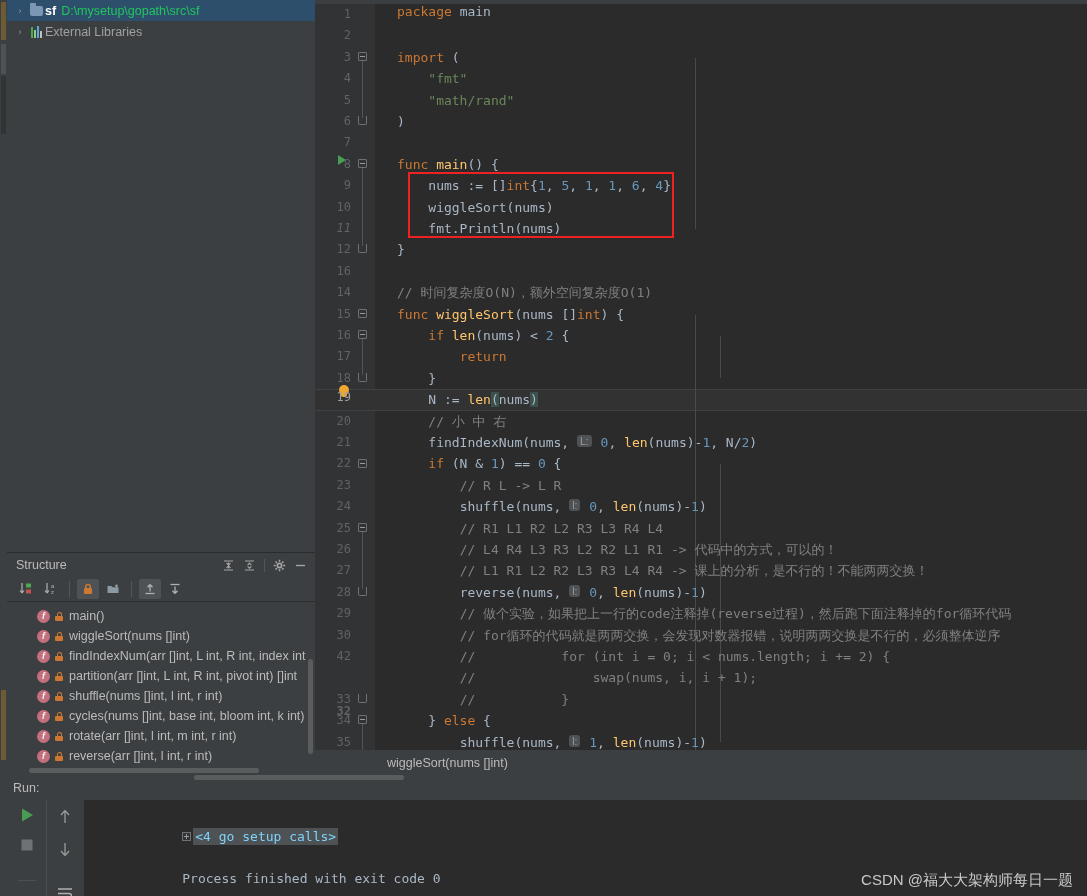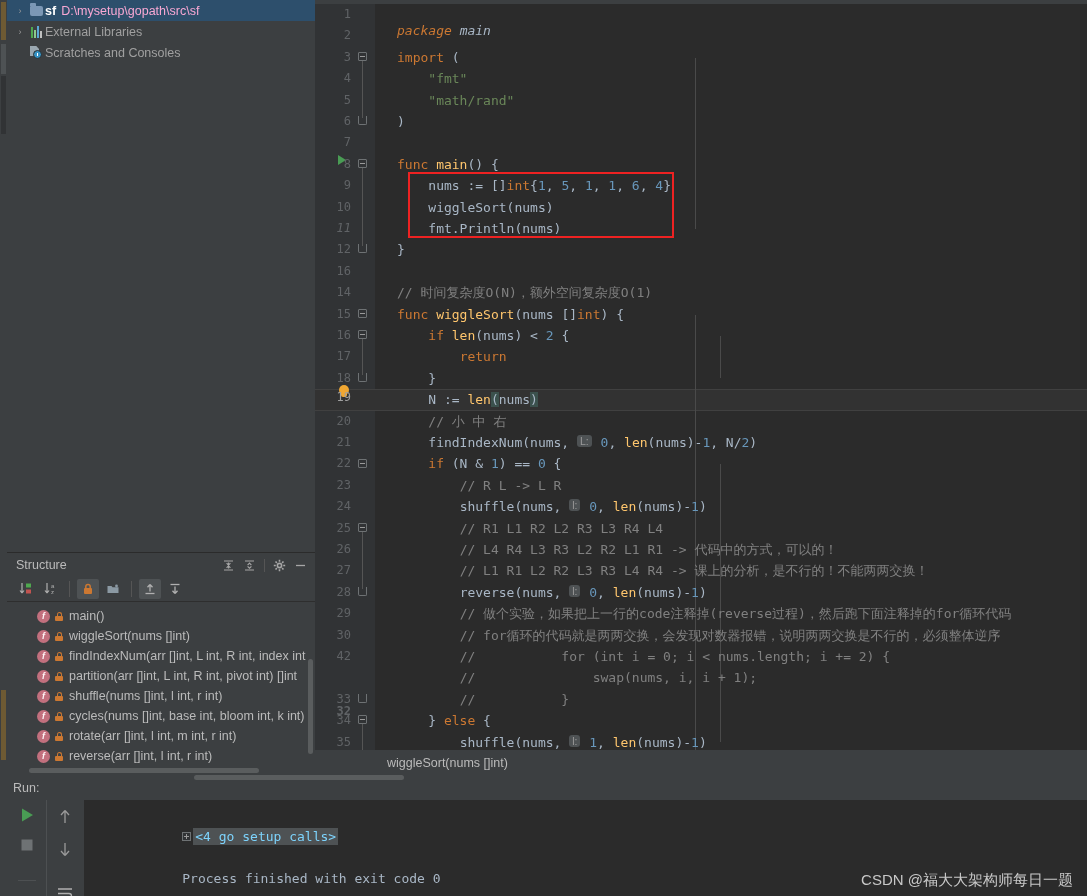--- a/index.html
+++ b/index.html
@@ -50,21 +50,21 @@
     position: relative;
   }
   .folder-ic:before {
     content:''; position:absolute; left:0; top:-3px; width:6px; height:3px;
     background:#7b97b5; border-radius:1px 1px 0 0;
   }
   .bars-ic { display:flex; align-items:flex-end; gap:1px; height:12px; }
   .bars-ic i { display:block; width:2px; }
   .lib-name { font-weight: bold; margin-right: 5px; }
   .lib-path { color: #a0a0a0; }
-  .tree-row.selected .lib-path { color: #f9a8d4; }
+  .tree-row.selected .lib-path { color: #22c55e; }
   .scratch-ic {
     position:relative; width:14px; height:13px;
   }
   .scratch-ic .pg {
     position:absolute; left:1px; top:0; width:9px; height:10px;
     background:#9aa7b0; clip-path: polygon(0 0, 70% 0, 100% 30%, 100% 100%, 0 100%);
   }
   .scratch-ic .cl {
     position:absolute; left:4px; top:4px; width:9px; height:9px;
     border-radius:50%; background:#3592c4; border:1px solid #2b2d2e;
@@ -308,30 +308,20 @@
         <span class="bars-ic">
           <i style="height:11px;background:#4fa84f"></i>
           <i style="height:8px;background:#8ccb8c"></i>
           <i style="height:12px;background:#5aa8d6"></i>
           <i style="height:7px;background:#c0c0c0"></i>
         </span>
       </span>
       <span class="lib-path">External Libraries</span>
     </div>
 
-    <div class="tree-row">
-      <span class="arrow empty"></span>
-      <span class="t-icon">
-        <span class="scratch-ic">
-            <span class="pg"></span>
-            <span class="cl"></span>
-          </span>
-      </span>
-      <span class="lib-path">Scratches and Consoles</span>
-    </div>
   </div>
 
   <div class="structure-pane">
     <div class="struct-header">
       <span class="title">Structure</span>
       <span class="hdr-icons">
         <span>
           <svg class="svgic" width="13" height="13" viewBox="0 0 13 13">
             <path d="M2 2h9M2 11h9" stroke="#a6a6a6" stroke-width="1.2"></path>
             <path d="M6.5 3.5v2.2M6.5 9.5V7.3" stroke="#a6a6a6" stroke-width="1.2"></path>
@@ -504,21 +494,21 @@
     <div class="fold-line" style="top:339px; height:36px;"></div>
     <div class="fold-line" style="top:532px; height:57px;"></div>
     <div class="fold-line" style="top:724px; height:36px;"></div>
 
     <div class="run-marker" style="top:155px;"></div>
 
     <div class="bulb" style="top:385px;"></div>
 
     <div id="code-lines">
         <div class="lnum" style="top: 4px;">1</div>
-        <div class="line" style="top: 20px; font-style: italic;"><span class="code" style="margin-left: 60px;"><span class="kw">package</span> <span class="pl">main</span></span></div>
+        <div class="line" style="top: 1px;"><span class="code" style="margin-left: 60px;"><span class="kw">package</span> <span class="pl">main</span></span></div>
         <div class="lnum" style="top: 25.4px;">2</div>
         <div class="line" style="top: 25.4px;"><span class="code" style="margin-left: 60px;"></span></div>
         <div class="lnum" style="top: 46.8px;">3</div>
         <div class="line" style="top: 46.8px;"><span class="code" style="margin-left: 60px;"><span class="kw">import</span> <span class="pl">(</span></span></div>
         <div class="lnum" style="top: 68.2px;">4</div>
         <div class="line" style="top: 68.2px;"><span class="code" style="margin-left: 60px;">    <span class="str">"fmt"</span></span></div>
         <div class="lnum" style="top: 89.6px;">5</div>
         <div class="line" style="top: 89.6px;"><span class="code" style="margin-left: 60px;">    <span class="str">"math/rand"</span></span></div>
         <div class="lnum" style="top: 111px;">6</div>
         <div class="line" style="top: 111px;"><span class="code" style="margin-left: 60px;"><span class="pl">)</span></span></div>

